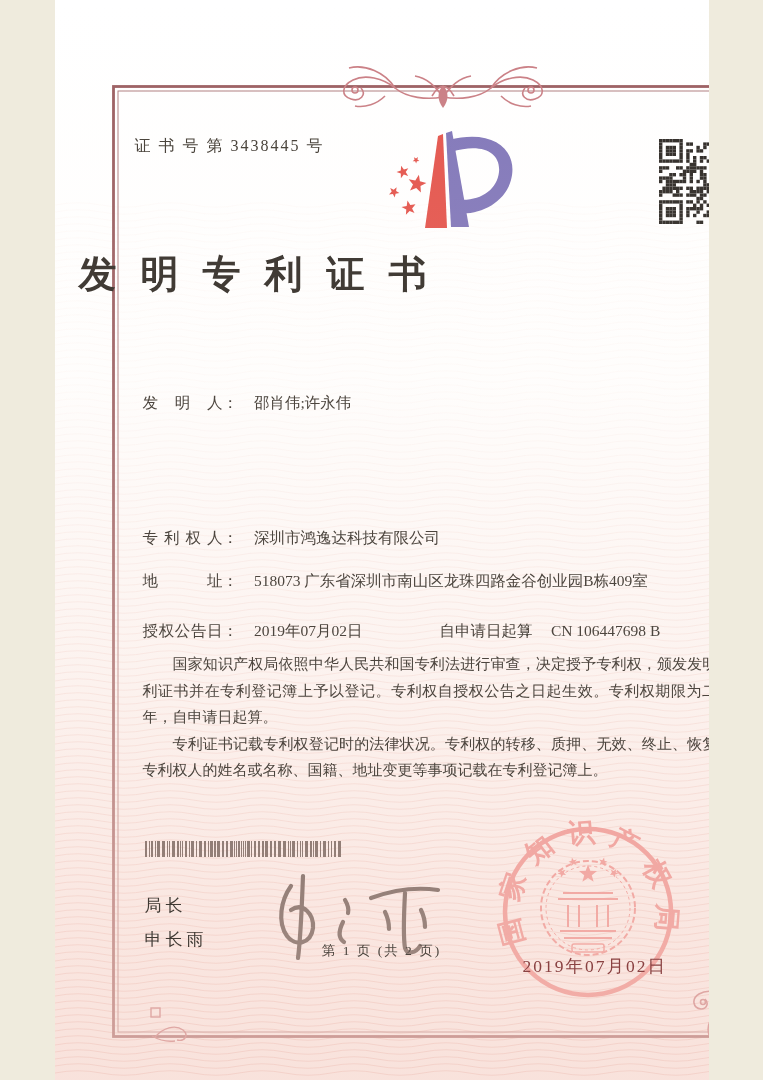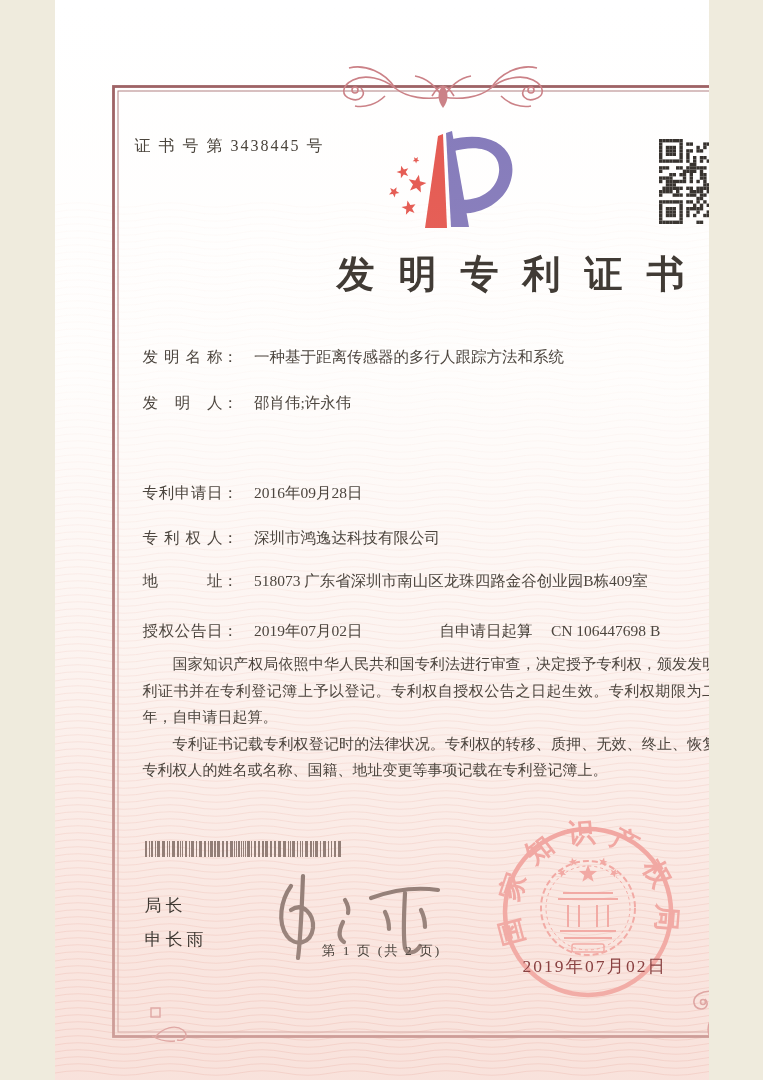--- a/index.html
+++ b/index.html
@@ -4,21 +4,21 @@
 <style>
   html,body{margin:0;padding:0;background:#efebdd;}
   .page{position:relative;width:654px;height:1080px;margin:0 auto;background:#ffffff;overflow:hidden;
         font-family:"Liberation Serif","DejaVu Serif",serif;color:#4c453e;}
   #decor{position:absolute;left:0;top:0;z-index:0;}
   .tint{position:absolute;left:0;top:0;right:0;bottom:0;z-index:1;pointer-events:none;
         background:linear-gradient(180deg, rgba(250,240,228,0) 0%, rgba(250,236,224,0.10) 35%,
                    rgba(247,219,208,0.34) 62%, rgba(245,208,197,0.52) 85%, rgba(244,205,194,0.58) 100%);}
   .layer{position:absolute;left:0;top:0;right:0;bottom:0;z-index:2;}
   .cert-no{position:absolute;left:80px;top:136px;font-size:16px;letter-spacing:2px;color:#4a443c;}
-  .title{position:absolute;left:0;right:0;top:249px;text-align:right;font-size:38px;font-weight:bold;
+  .title{position:absolute;left:0;right:0;top:249px;text-align:left;font-size:38px;font-weight:bold;
          letter-spacing:24px;text-indent:24px;color:#413b35;}
   .frow{position:absolute;left:88px;font-size:15.5px;line-height:25px;white-space:nowrap;}
   .flabel{display:inline-block;width:80px;text-align:justify;text-align-last:justify;vertical-align:top;}
   .fcolon{display:inline-block;vertical-align:top;}
   .fvalue{display:inline-block;margin-left:12px;vertical-align:top;}
   .frow.wrap{white-space:normal;}
   .frow.wrap .fvalue{max-width:497px;}
   .pair2{position:absolute;left:297px;top:0;white-space:nowrap;}
   .paras{position:absolute;left:88px;top:651px;width:590px;font-size:15px;line-height:26.6px;text-align:justify;}
   .paras p{margin:0;text-indent:2em;}
@@ -611,31 +611,23 @@
       </g>
     </g>
   </svg>
 
   <div class="tint"></div>
 
   <div class="layer">
     <div class="cert-no">证 书 号 第 3438445 号</div>
     <div class="title">发明专利证书</div>
 
-    <div class="frow" style="top:344px">
-      <span class="flabel">发明名称</span><span class="fcolon">：</span>
-      <span class="fvalue">一种基于距离传感器的多行人跟踪方法和系统</span>
-    </div>
     <div class="frow" style="top:390px">
       <span class="flabel">发明人</span><span class="fcolon">：</span>
       <span class="fvalue">邵肖伟;许永伟</span>
-    </div>
-    <div class="frow" style="top:480px">
-      <span class="flabel">专利申请日</span><span class="fcolon">：</span>
-      <span class="fvalue">2016年09月28日</span>
     </div>
     <div class="frow" style="top:525px">
       <span class="flabel">专利权人</span><span class="fcolon">：</span>
       <span class="fvalue">深圳市鸿逸达科技有限公司</span>
     </div>
     <div class="frow wrap" style="top:568px">
       <span class="flabel">地址</span><span class="fcolon">：</span>
       <span class="fvalue">518073 广东省深圳市南山区龙珠四路金谷创业园B栋409室</span>
     </div>
     <div class="frow" style="top:618px">

